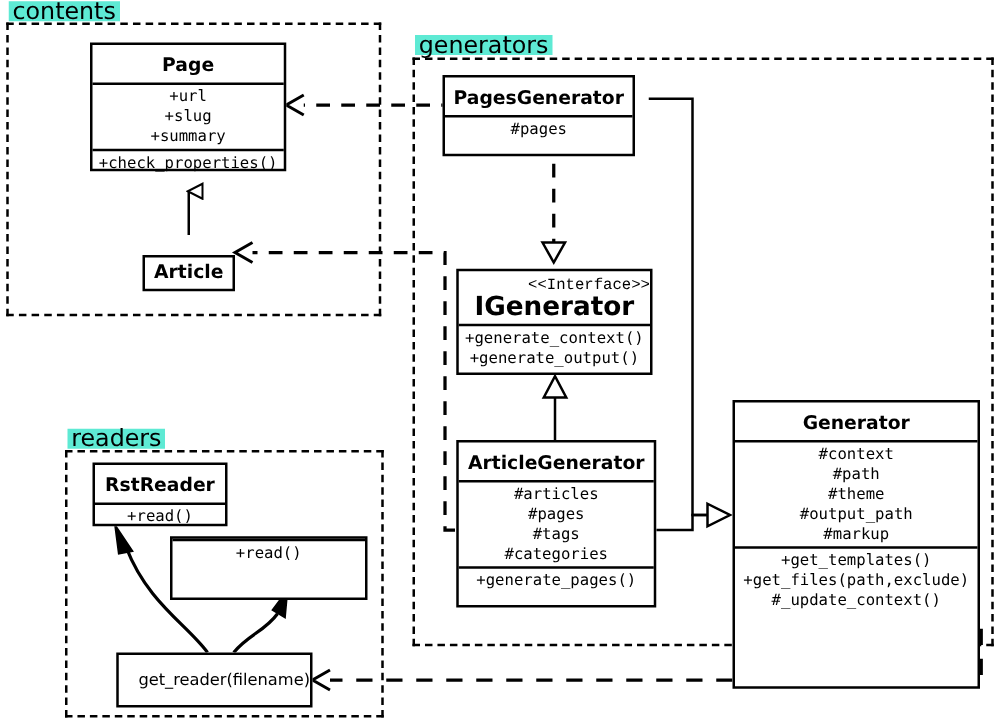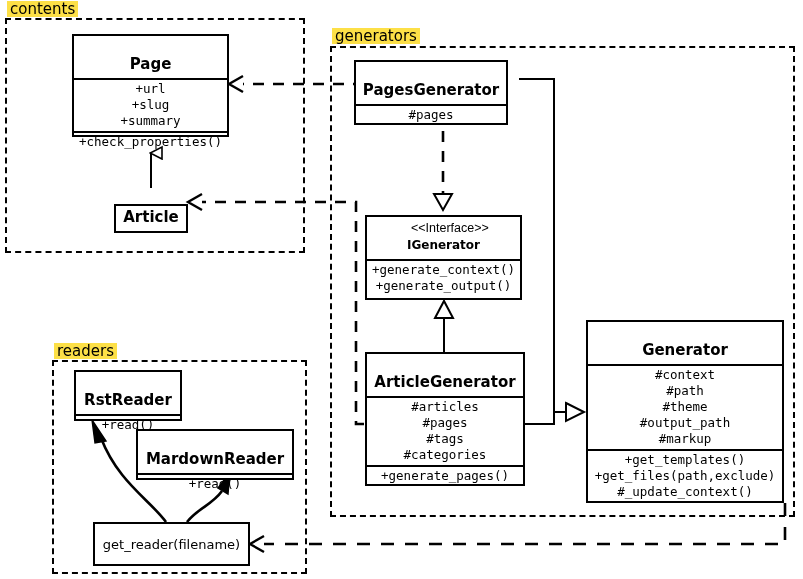--- a/index.html
+++ b/index.html
@@ -8,56 +8,56 @@
     font-family:"DejaVu Sans","Liberation Sans",sans-serif;
     color:#000000;
   }
   #diagram-root{position:absolute;left:0;top:0;width:803px;height:579px;}
   svg.layer{position:absolute;left:0;top:0;width:803px;height:579px;pointer-events:none;}
 
   
   .pkg{position:absolute;box-sizing:border-box;background:transparent;}
   .pkg-border{position:absolute;left:0;top:0;right:0;bottom:0;
     border:2px dashed #000;background:transparent;}
-  .pkg-label{position:absolute;background:#fde047;padding:0 3px;
-    font-size:15px;line-height:16px;white-space:nowrap;color:#000;}
+  .pkg-label{position:absolute;background:#5eead4;padding:0 3px;
+    font-size:19px;line-height:16px;white-space:nowrap;color:#000;}
 
   
   .uml{position:absolute;box-sizing:border-box;border:2px solid #000;
     background:#ffffff;}
   .uml-name{text-align:center;font-weight:bold;font-size:15px;
-    padding:20px 4px 5px 4px;line-height:17px;}
-  .uml-stereo{text-align:left;font-weight:normal;font-size:12.5px;
+    padding:8px 4px 5px 4px;line-height:17px;}
+  .uml-stereo{text-align:right;font-weight:normal;font-size:12.5px;
     line-height:15px;padding-top:4px;
-    font-family:Liberation Sans, sans-serif;margin-left:44px;}
-  .uml-name-with-stereo{text-align:center;font-weight:bold;font-size:12px;
+    font-family:Liberation Mono, monospace;}
+  .uml-name-with-stereo{text-align:center;font-weight:bold;font-size:21px;
     padding:0 4px 5px 4px;line-height:18px;}
   .uml-sep{border-top:2px solid #000;}
   .uml-compartment{padding:1px 3px 2px 3px;}
   .uml-line{font-size:12.5px;line-height:16px;white-space:nowrap;
     font-family:"DejaVu Sans Mono","Liberation Mono",monospace;text-align:center;}
   .uml-func{position:absolute;box-sizing:border-box;border:2px solid #000;
-    background:#fff;display:flex;align-items:center;justify-content:center;
+    background:#fff;display:flex;align-items:center;justify-content:flex-end;
     font-size:13px;}
 
   
   #pkg-contents{left:5px;top:18px;width:300px;height:235px;}
   #pkg-contents .pkg-border{border-style:dashed;}
   #lbl-contents{left:2px;top:-1px;}
 
   #pkg-generators{left:330px;top:46px;width:465px;height:471px;}
 
   #pkg-readers{left:52px;top:360px;width:255px;height:214px;}
 
   #cls-page{left:72px;top:34px;width:157px;height:103px;}
   #cls-article{left:114px;top:188px;width:74px;height:29px;margin-top:16px;}
   #cls-pagesgenerator{left:354px;top:60px;width:154px;height:65px;}
   #cls-igenerator{left:365px;top:215px;width:157px;height:85px;}
   #cls-articlegenerator{left:365px;top:352px;width:160px;height:134px;}
-  #cls-generator{left:586px;top:320px;width:198px;height:183px;}
+  #cls-generator{left:586px;top:320px;width:198px;height:231px;}
   #cls-rstreader{left:74px;top:370px;width:108px;height:51px;}
   #cls-mardownreader{left:136px;top:429px;width:158px;height:51px;}
   #fn-getreader{left:93px;top:522px;width:157px;height:44px;}
 </style>
 </head>
 <body>
 
 <div id="diagram-root">
 
   <div class="pkg" id="pkg-contents">
@@ -211,21 +211,20 @@
   </div>
 
   <div class="uml" id="cls-rstreader">
     <div class="uml-name">RstReader</div>
     <div class="uml-sep uml-compartment">
       <div class="uml-line">+read()</div>
     </div>
   </div>
 
   <div class="uml" id="cls-mardownreader">
-    <div class="uml-name">MardownReader</div>
     <div class="uml-sep uml-compartment">
       <div class="uml-line">+read()</div>
     </div>
   </div>
 
   <div class="uml-func" id="fn-getreader">
     <span>get_reader(filename)</span>
   </div>
 
 </div>

